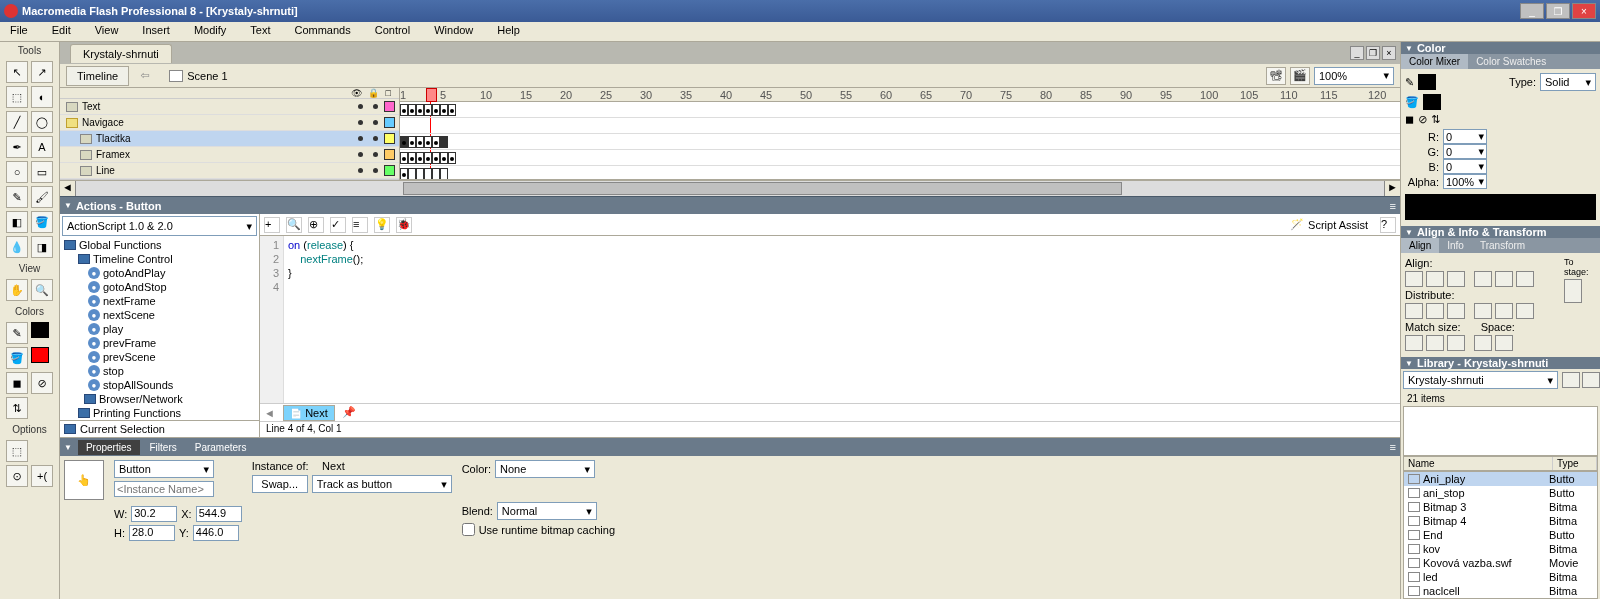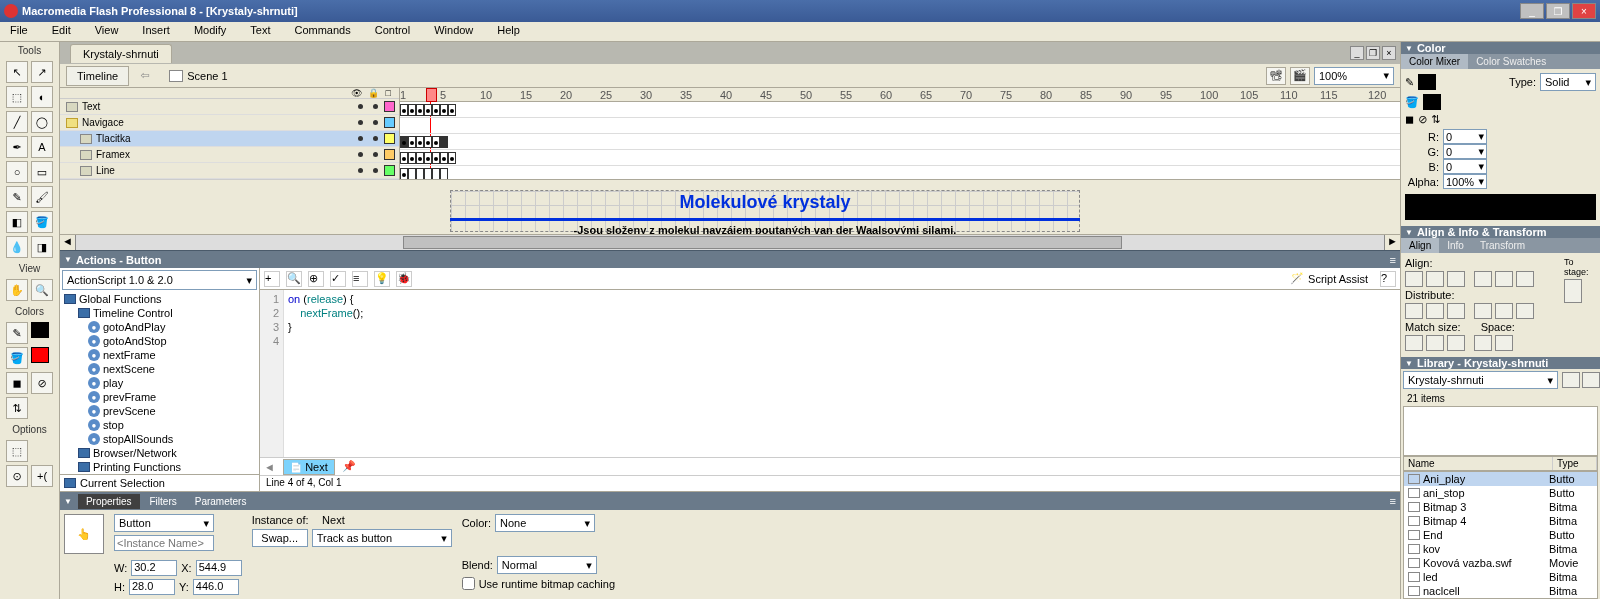--- a/index.html
+++ b/index.html
@@ -359,28 +359,20 @@
               <div class="kf"></div>
               <div class="kf"></div>
               <div class="kf"></div>
               <div class="kf"></div>
             </div>
           </div>
 
       </div>
     </div>
 
-    <div class="stage-wrap">
-      <div class="stage-inner">
-        <div class="stage-grid"></div>
-        <div class="stage-title">Molekulové krystaly</div>
-        <div class="stage-line"></div>
-        <div class="stage-sub">-Jsou složeny z molekul navzájem poutaných van der Waalsovými silami.</div>
-      </div>
-    </div>
     <div class="hscroll">
         <div style="width:16px;border-right:1px solid #888;text-align:center">◄</div>
         <div class="bar">
           <div class="thumb"></div>
         </div>
         <div style="width:16px;border-left:1px solid #888;text-align:center">►</div>
       </div>
 
     <div class="panel-hdr">
       <span class="tri">▼</span>
@@ -435,21 +427,21 @@
               <div class="tree-item sub">
                 <div class="tree-ico">●</div>
                 <span>stop</span>
               </div>
               <div class="tree-item sub">
                 <div class="tree-ico">●</div>
                 <span>stopAllSounds</span>
               </div>
             </div>
           <div id="tree-cats">
-              <div class="tree-item" style="padding-left: 18px;">
+              <div class="tree-item" style="padding-left: 24px;">
                 <div class="tree-book"></div>
                 <span>Browser/Network</span>
               </div>
               <div class="tree-item" style="padding-left: 18px;">
                 <div class="tree-book"></div>
                 <span>Printing Functions</span>
               </div>
             </div>
         </div>
         <div style="border-top:1px solid #aca899; padding:2px 4px; display:flex; align-items:center; gap:4px">

